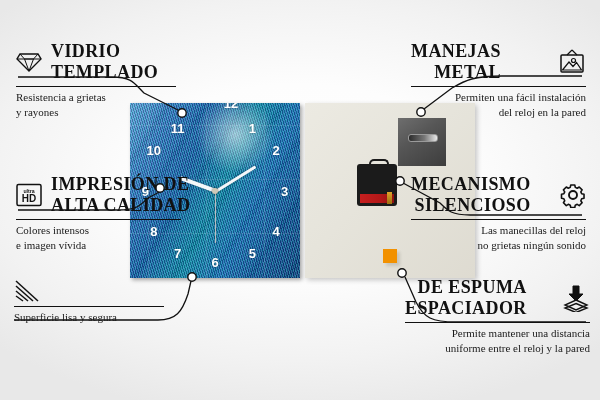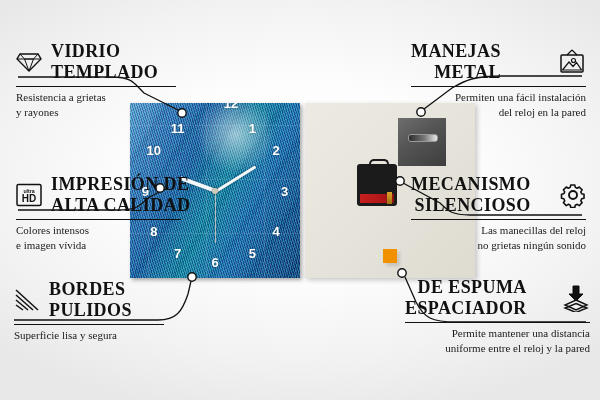--- a/index.html
+++ b/index.html
@@ -289,24 +289,20 @@
   <div class="callout left" style="left:14px; top:279px; width:150px;">
     <div class="head">
       <svg class="icon" width="26" height="24" viewBox="0 0 26 24">
         <g stroke="#111" stroke-width="1.5" fill="none">
           <path d="M2 2 L24 22"></path>
           <path d="M2 7 L19 22"></path>
           <path d="M2 12 L14 22"></path>
           <path d="M2 17 L9 22"></path>
         </g>
       </svg>
-      <div class="title">
-        <div>BORDES</div>
-        <div>PULIDOS</div>
-      </div>
     </div>
     <div class="rule"></div>
     <div class="desc">Superficie lisa y segura</div>
   </div>
 
   <div class="callout right" style="right:14px; top:41px; width:175px;">
     <div class="head">
       <div class="title">
         <div>MANEJAS</div>
         <div>METAL</div>

